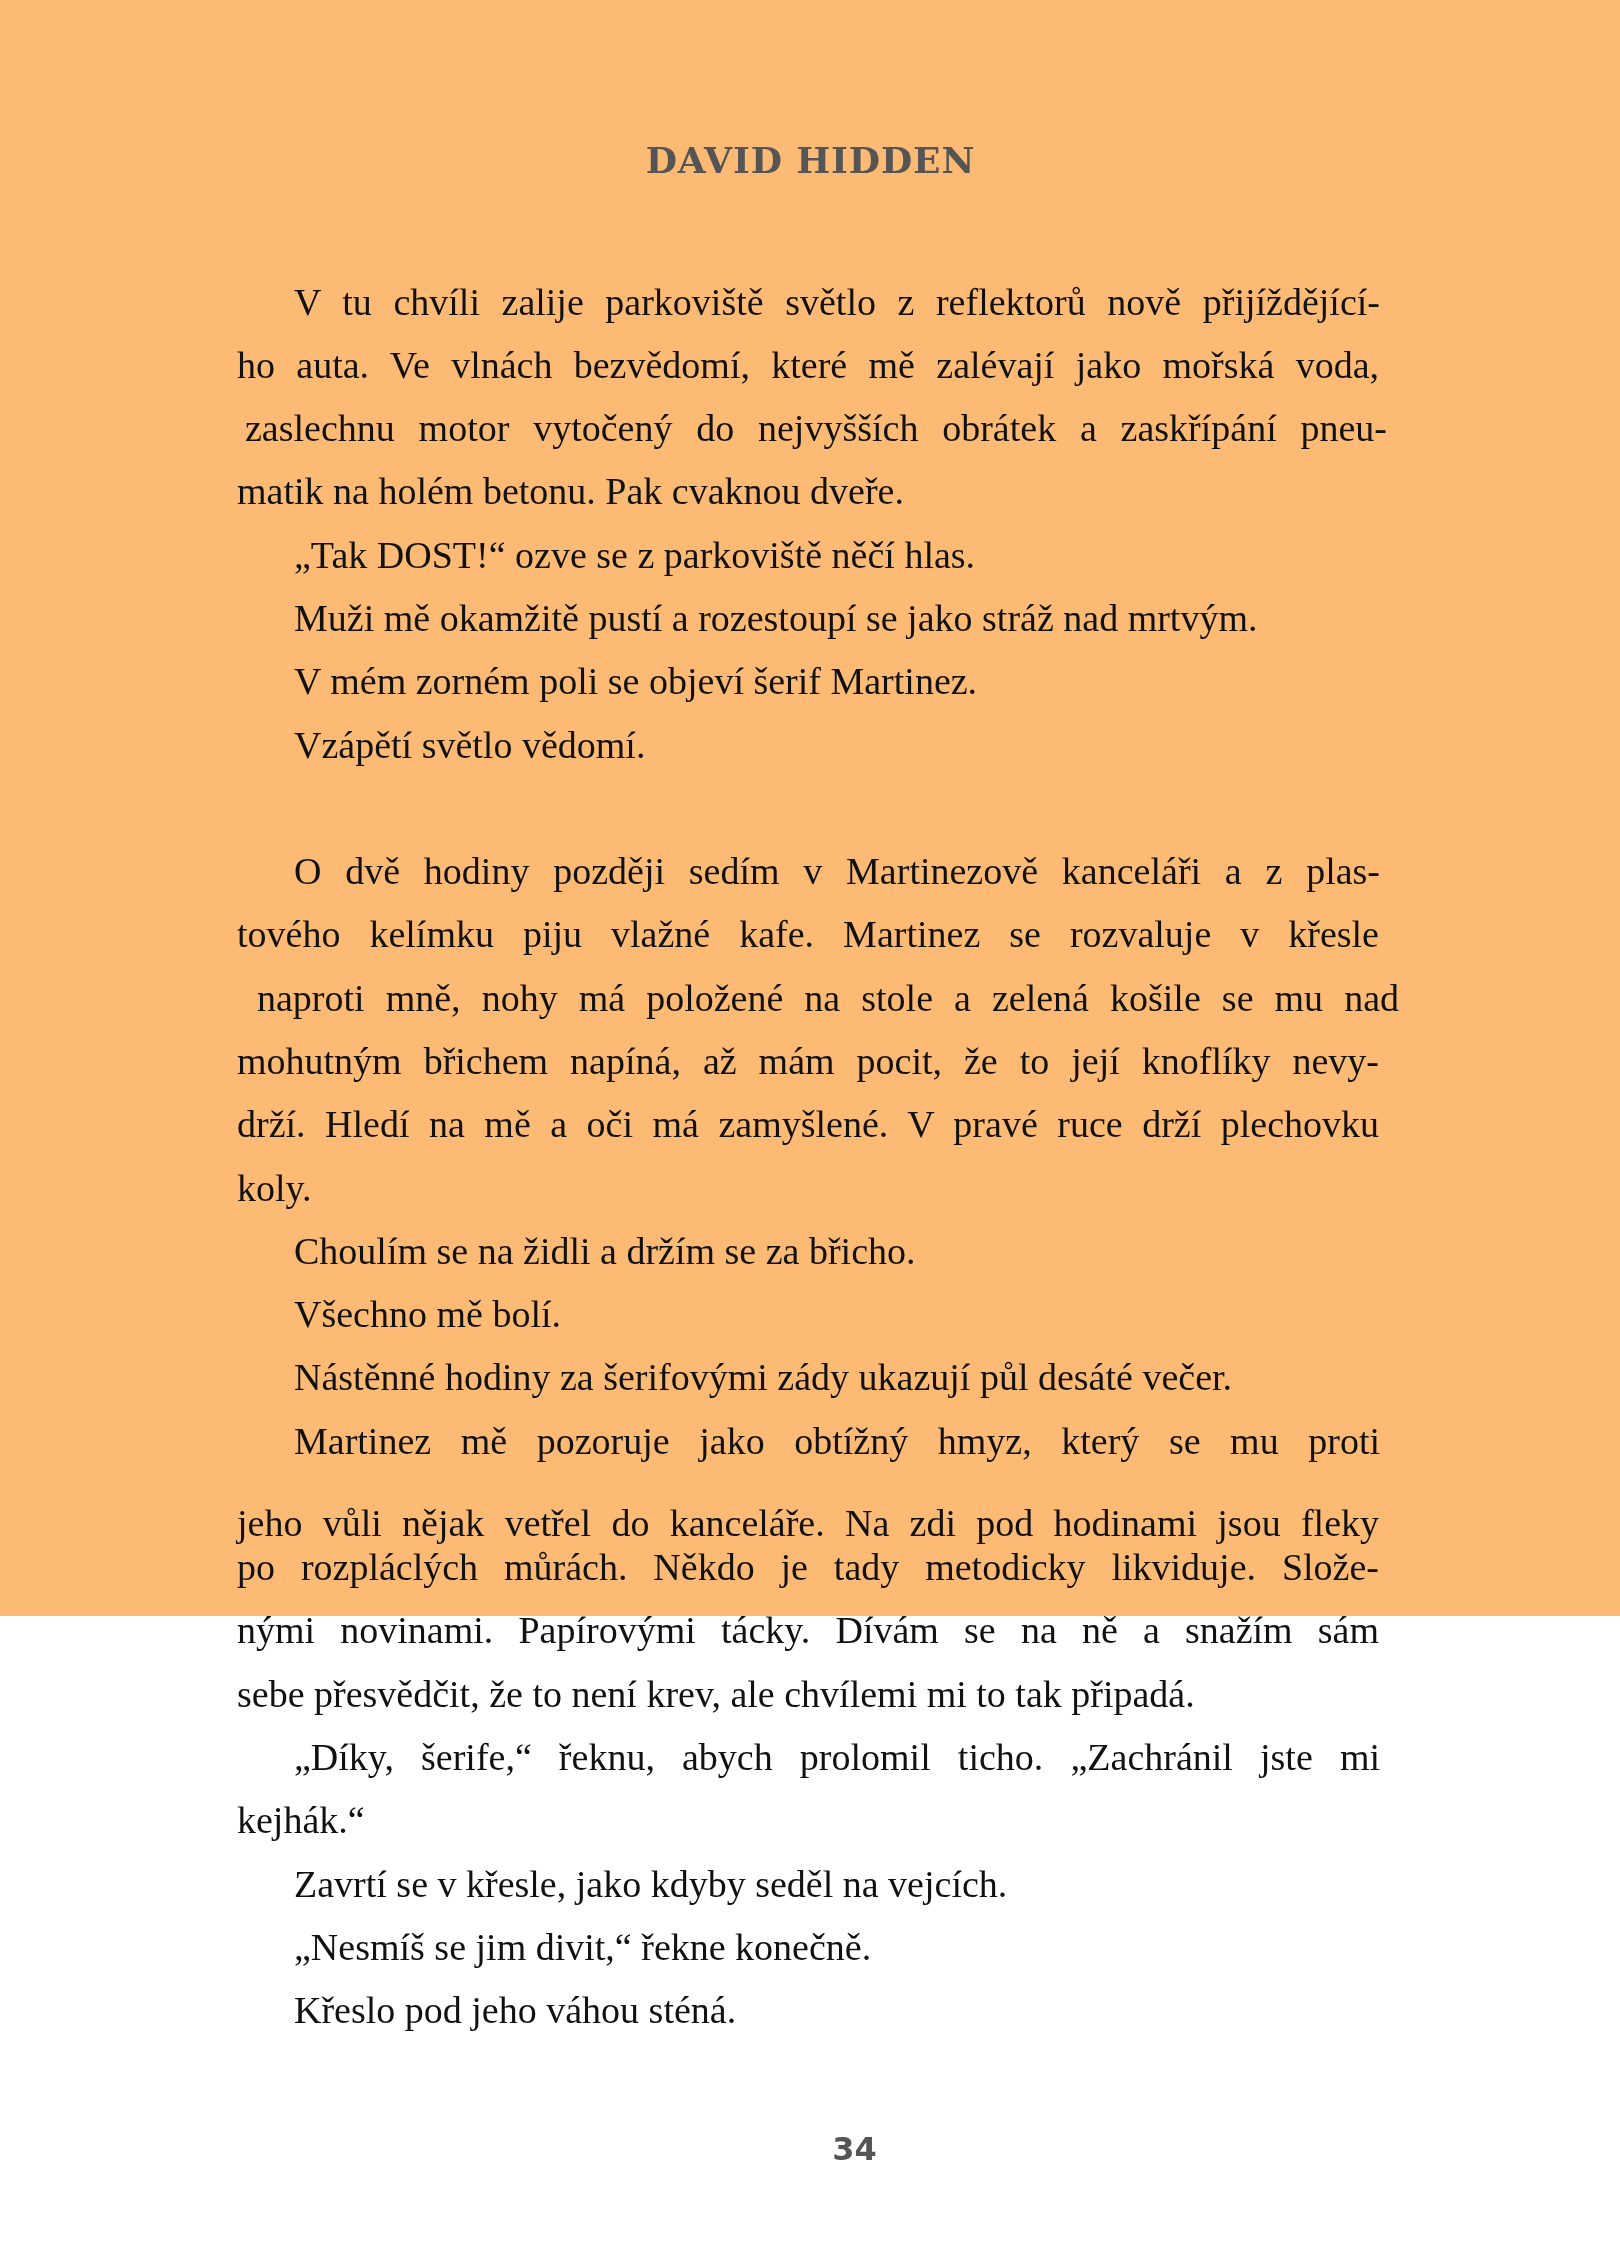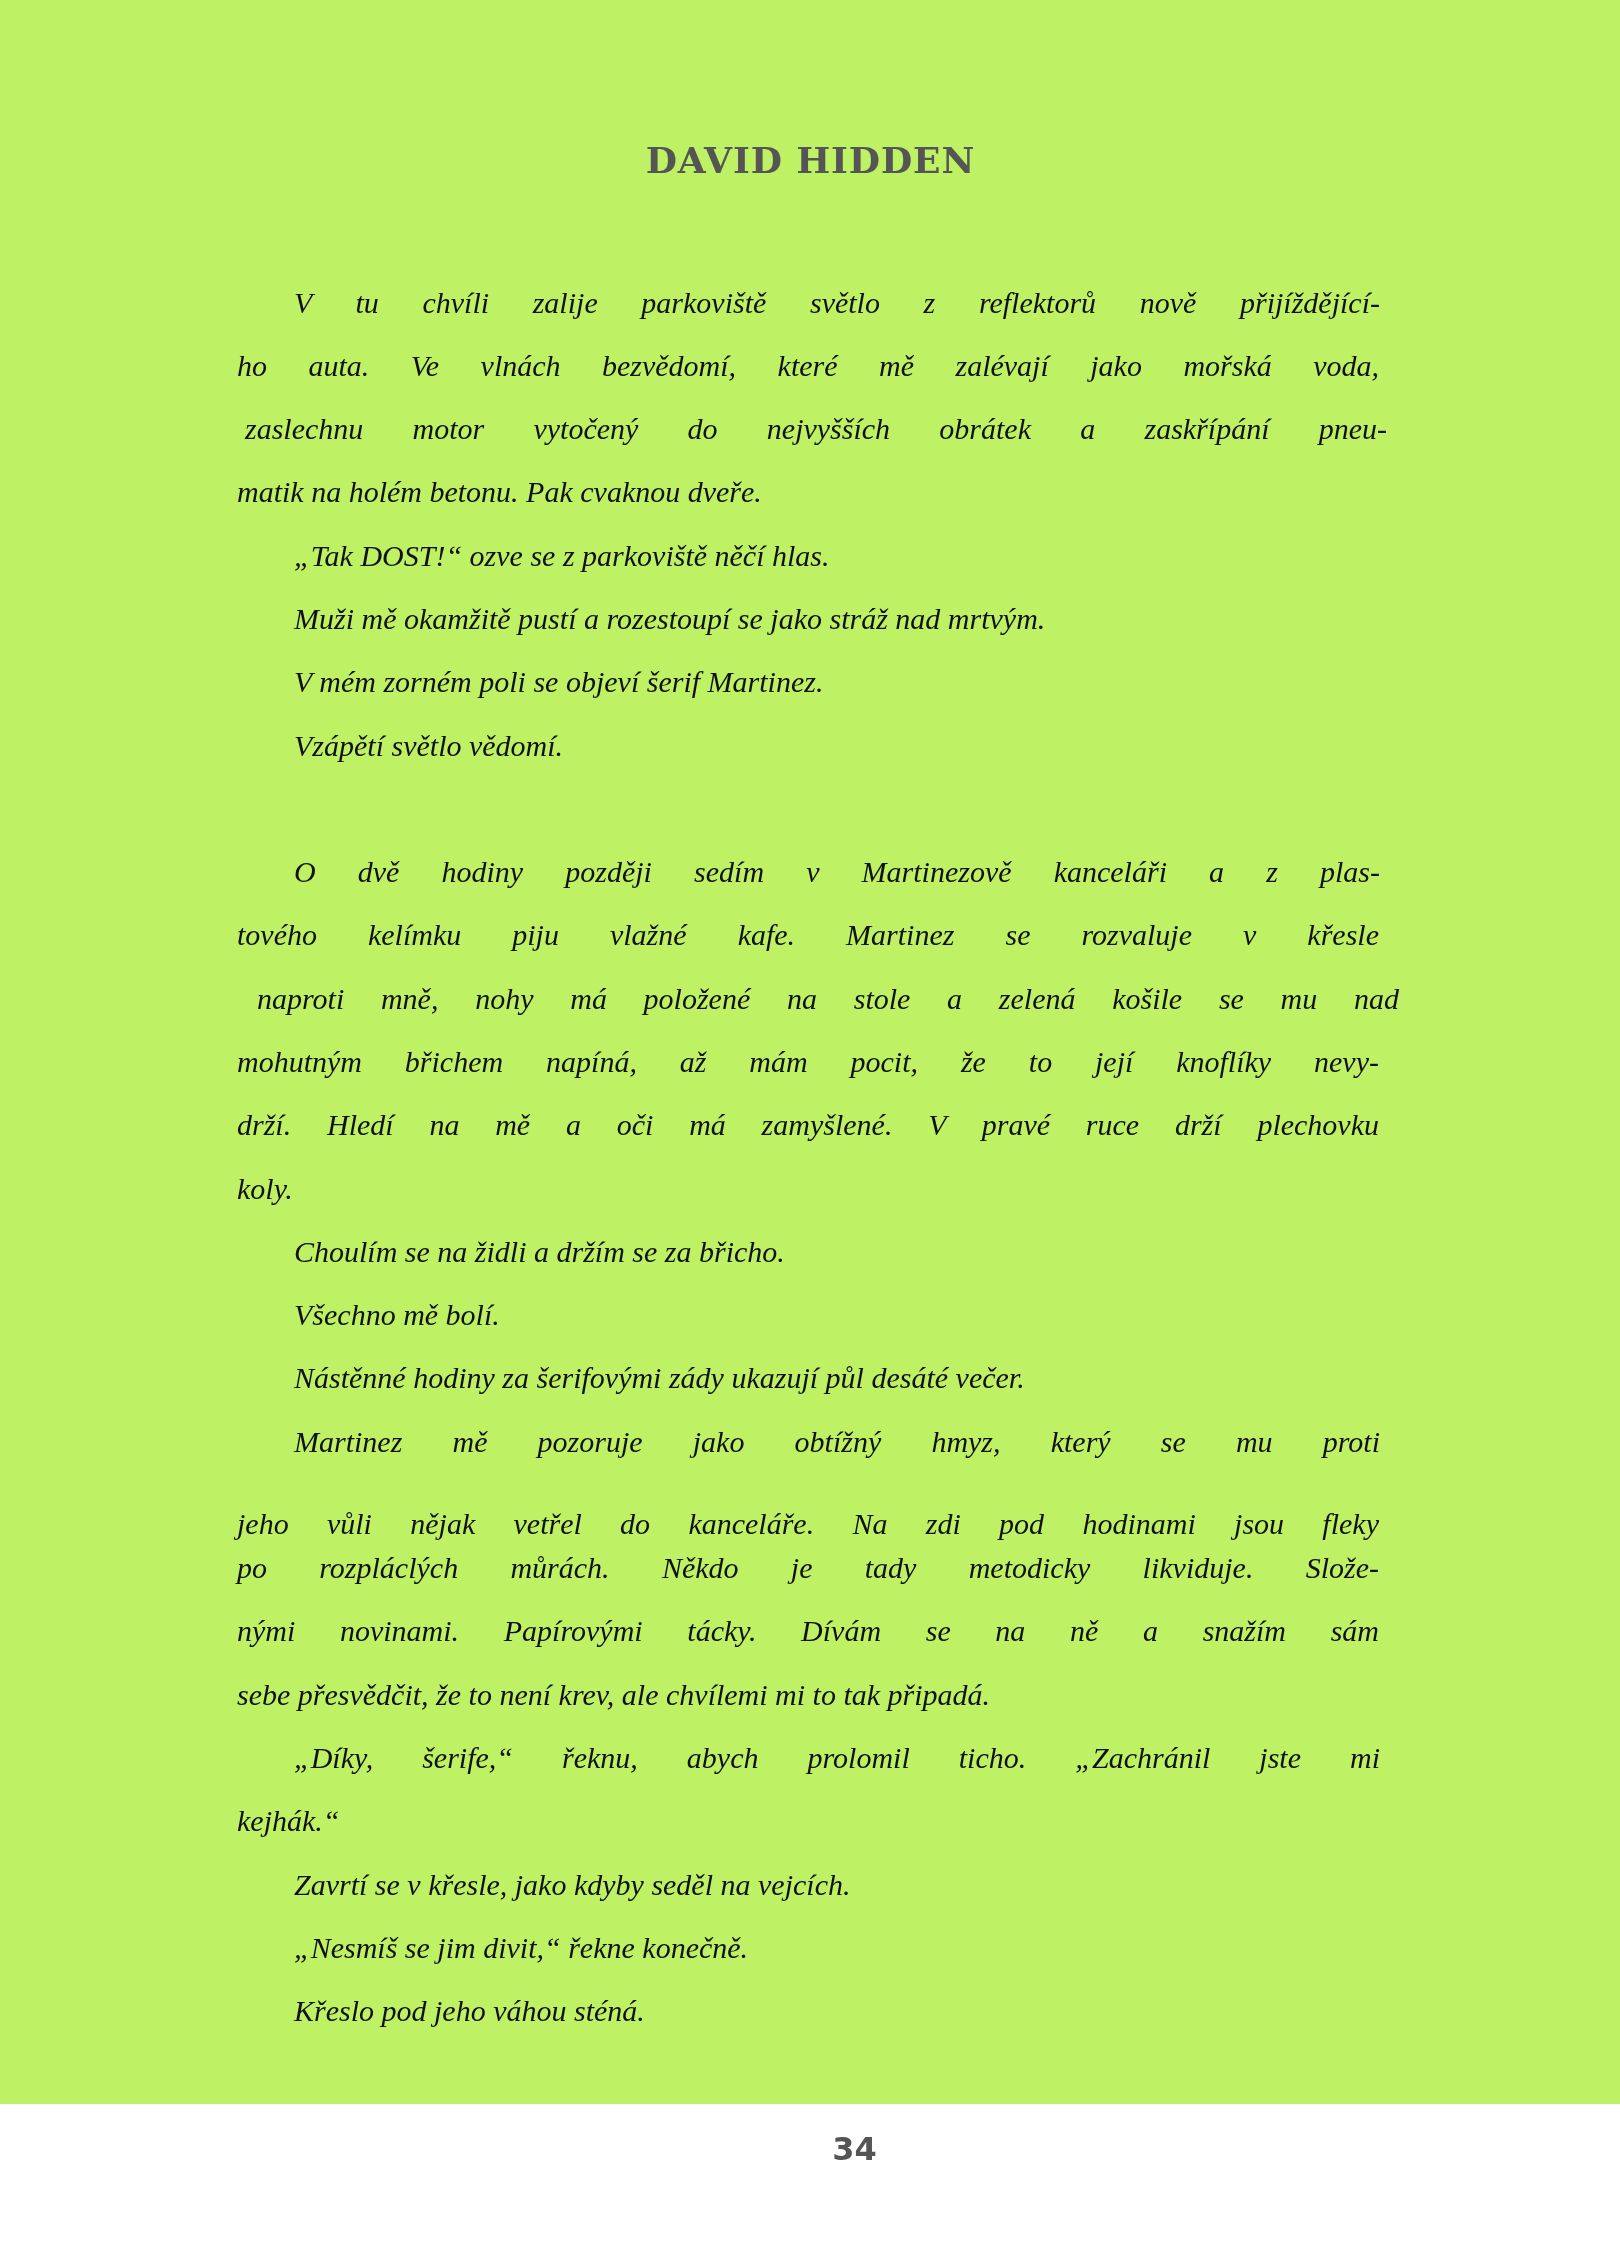--- a/index.html
+++ b/index.html
@@ -1,31 +1,30 @@
 <!DOCTYPE html>
 <html style="font-size:15px"><head>
 <meta charset="utf-8">
 <style>
   html, body { margin: 0; padding: 0; background: #ffffff; }
   body { width: 1621px; height: 2264px; position: relative; overflow: hidden; }
-  .page { position: absolute; left: 0; top: 0; width: 1621px; height: 2104px; background: #bef264; }
+  .page { position: absolute; left: 0; top: 0; width: 1621px; height: 1616px; background: #fdba74; }
   .running-head {
     position: absolute; left: 0; width: 1621px; top: 137px;
     text-align: center;
     font-family: "DejaVu Serif", serif; font-weight: bold;
     font-size: 36px; letter-spacing: 0.9px; color: #555555;
     line-height: 47px;
   }
   .line {
     position: absolute; left: 237px; width: 1142px;
     font-family: "Liberation Serif", serif;
-    font-size: 30px; color: #111111;
+    font-size: 38px; color: #111111;
     white-space: nowrap; line-height: 45px; height: 45px;
     transform-origin: 0 50%;
-    font-style: italic;
   }
   .line.indent { left: 294px; width: 1086px; }
   .line.justify { text-align: justify; text-align-last: justify; white-space: normal; }
   .folio {
     position: absolute; left: 0; width: 1621px; top: 2130px;
     text-align: center;
     font-family: "DejaVu Sans", sans-serif; font-weight: bold;
     font-size: 32px; color: #555555; line-height: 38px; padding-left: 44px;
   }
 </style>

